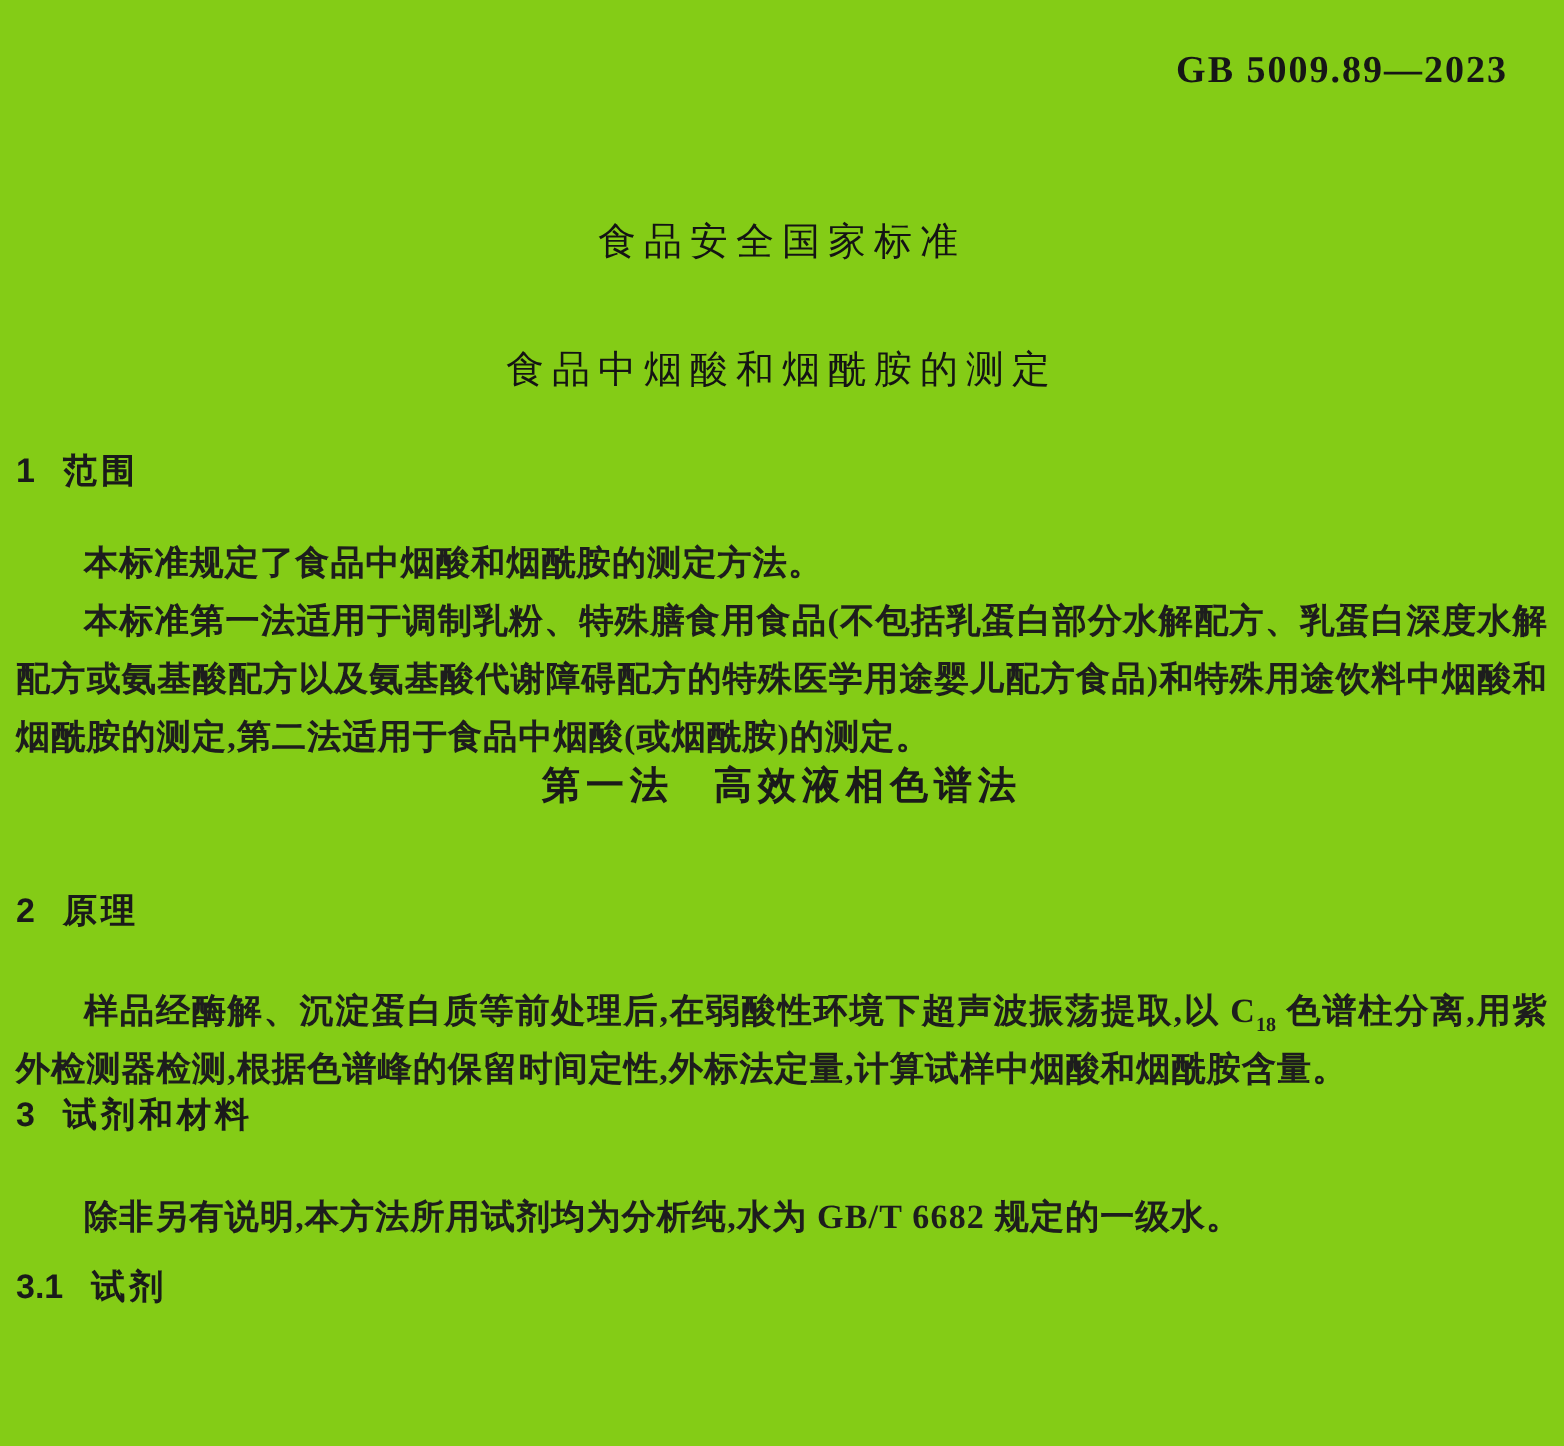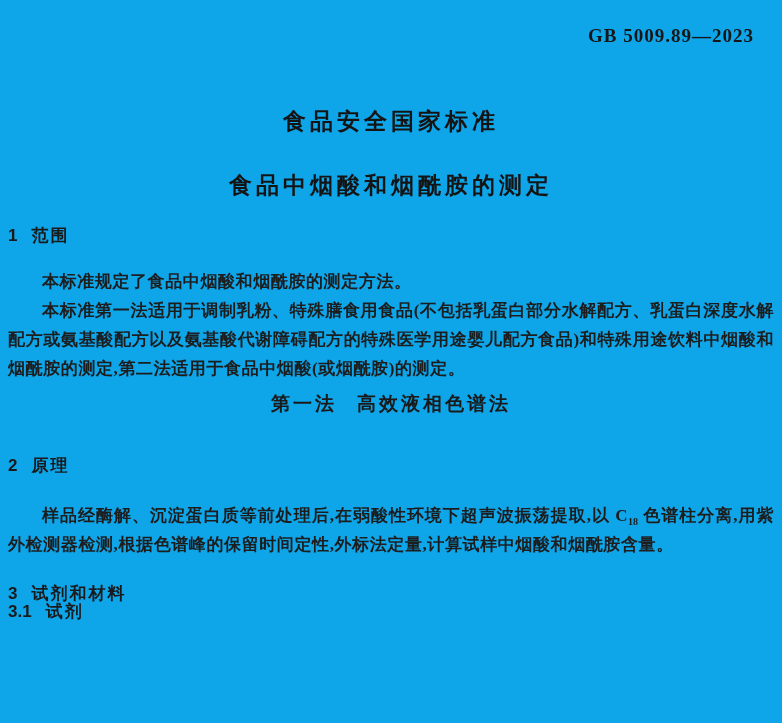--- a/index.html
+++ b/index.html
@@ -5,73 +5,73 @@
   html, body {
     margin: 0;
     padding: 0;
     background: #ffffff;
   }
   .page {
     position: relative;
     width: 782px;
     height: 723px;
     box-sizing: border-box;
-    background: #0ea5e9;
+    background: #84cc16;
     padding: 26px 8px 0 8px;
     overflow: hidden;
     color: #1d1d1d;
     font-family: "Liberation Serif", serif;
   }
   .doc-number {
     text-align: right;
     padding-right: 20px;
     font-family: "Liberation Serif", serif;
     font-weight: bold;
     font-size: 19px;
     line-height: 19px;
     letter-spacing: 1px;
     color: #161616;
   }
   .title {
     text-align: center;
-    font-size: 23px;
+    font-size: 19px;
     line-height: 26px;
     letter-spacing: 4px;
-    font-weight: bold;
+    font-weight: normal;
     color: #141414;
     margin: 0;
   }
   .title-1 { margin-top: 64px; }
   .title-2 { margin-top: 38px; }
   .sec-heading {
     font-family: "Liberation Sans", sans-serif;
     font-weight: bold;
     font-size: 17px;
     line-height: 18px;
     letter-spacing: 2px;
     color: #1a1a1a;
     margin: 0;
   }
   .sec-heading .sec-num {
     letter-spacing: 0;
     margin-right: 14px;
   }
   .h-scope { margin-top: 28px; }
   .h-principle { margin-top: 42px; }
-  .h-reagents { margin-top: 26px; }
-  .h-reagents-sub { }
+  .h-reagents { }
+  .h-reagents-sub { margin-top: 12px; }
   .method-heading {
     text-align: center;
     font-family: "Liberation Sans", sans-serif;
     font-weight: bold;
     font-size: 19px;
     line-height: 22px;
     letter-spacing: 3px;
     color: #1a1a1a;
-    margin: 10px 0 0 0;
+    margin: 0 0 0 0;
   }
   .method-heading .method-label { margin-right: 20px; }
   .para {
     font-size: 17px;
     line-height: 29px;
     letter-spacing: 0.6px;
     text-align: justify;
     text-indent: 2em;
     color: #1d1d1d;
     margin: 0;
@@ -115,18 +115,19 @@
   </h2>
 
   <p class="para p-principle">
     <span>样品经酶解、沉淀蛋白质等前处理后,在弱酸性环境下超声波振荡提取,以 C</span><sub>18</sub><span> 色谱柱分离,用紫外检测器检测,根据色谱峰的保留时间定性,外标法定量,计算试样中烟酸和烟酰胺含量。</span>
   </p>
 
   <h2 class="sec-heading h-reagents">
     <span class="sec-num">3</span><span>试剂和材料</span>
   </h2>
 
+  <p class="para p-reagents">除非另有说明,本方法所用试剂均为分析纯,水为 GB/T 6682 规定的一级水。</p>
 
   <h2 class="sec-heading h-reagents-sub">
     <span class="sec-num">3.1</span><span>试剂</span>
   </h2>
 
 </div>
 
 </body></html>

